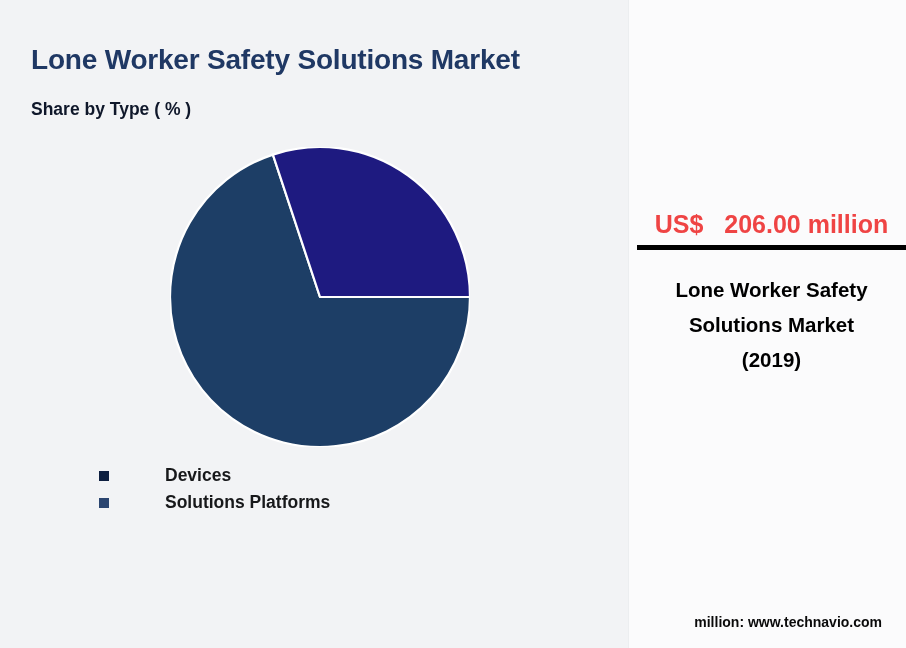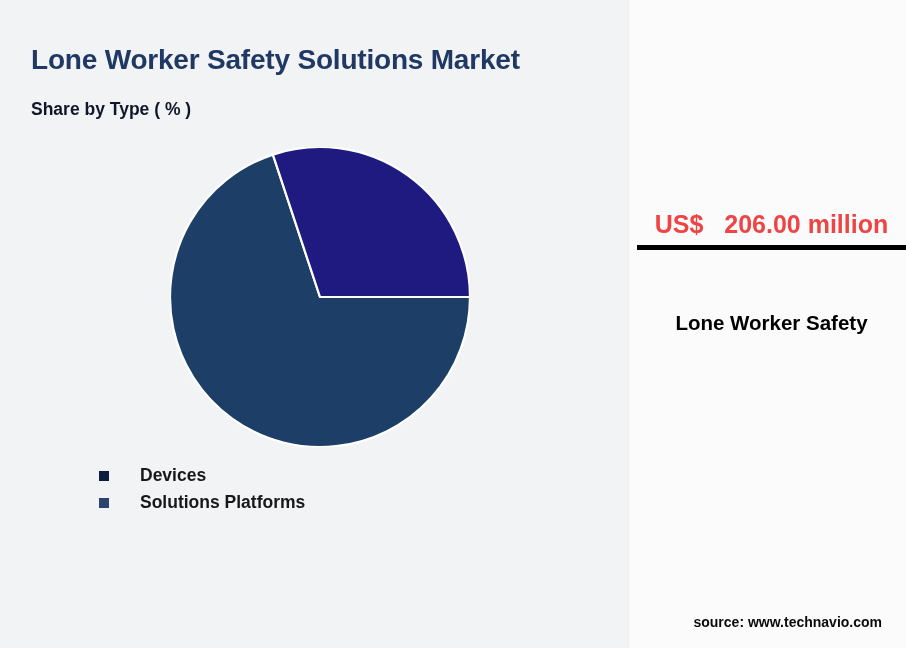--- a/index.html
+++ b/index.html
@@ -36,21 +36,21 @@
   #legend{
     position:absolute;left:99px;top:462px;
   }
   .legend-row{
     display:flex;align-items:center;height:27px;
   }
   .legend-swatch{
     width:10px;height:10px;display:inline-block;flex:0 0 auto;
   }
   .legend-label{
-    margin-left:31px;font-size:17.5px;font-weight:bold;color:#17181a;
+    margin-left:56px;font-size:17.5px;font-weight:bold;color:#17181a;
     white-space:nowrap;line-height:1;
   }
 
   
   #right-panel{
     position:absolute;left:628px;top:0;width:278px;height:648px;
     background:#fbfbfc;
     border-left:1px solid #eceef0;
     box-sizing:border-box;
   }
@@ -65,21 +65,20 @@
   }
   #metric-rule{
     position:absolute;left:0;right:0;top:245px;
     height:5px;background:#000000;
   }
   #metric-caption{
     position:absolute;left:8px;right:8px;top:272px;
     text-align:center;
     font-size:20.5px;font-weight:bold;color:#000000;
     line-height:35px;
-    margin-top:33px;
   }
   #source-note{
     position:absolute;right:24px;bottom:18px;
     font-size:14px;font-weight:bold;color:#0a0a0a;
     white-space:nowrap;
   }
 </style>
 </head>
 <body>
 
@@ -114,19 +113,21 @@
 
   <div id="right-panel">
     <div id="panel-inner">
 
       <div id="metric-value">US$   206.00 million</div>
 
       <div id="metric-rule"></div>
 
       <div id="metric-caption">
         <div>Lone Worker Safety</div>
+        <div>Solutions Market</div>
+        <div>(2019)</div>
       </div>
 
-      <div id="source-note">source: www.technavio.com</div>
+      <div id="source-note">million: www.technavio.com</div>
     </div>
   </div>
 
 </div>
 
 </body></html>

